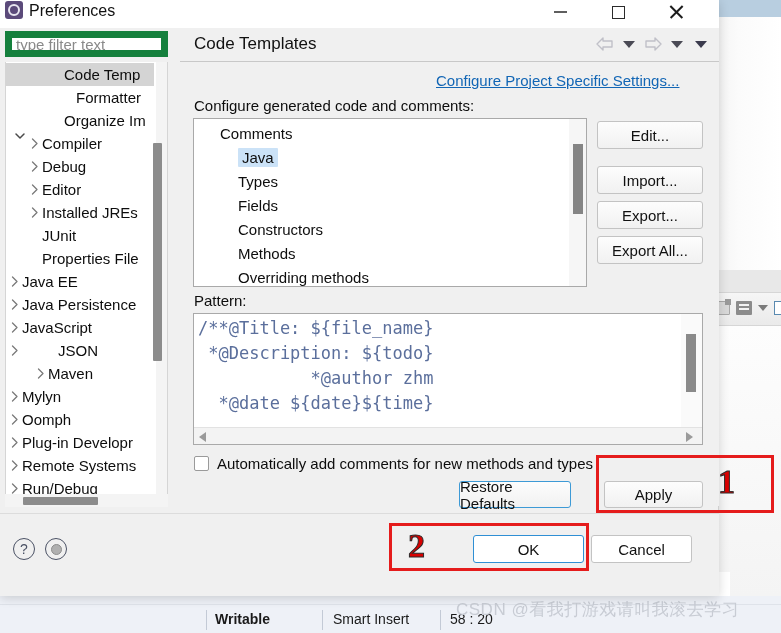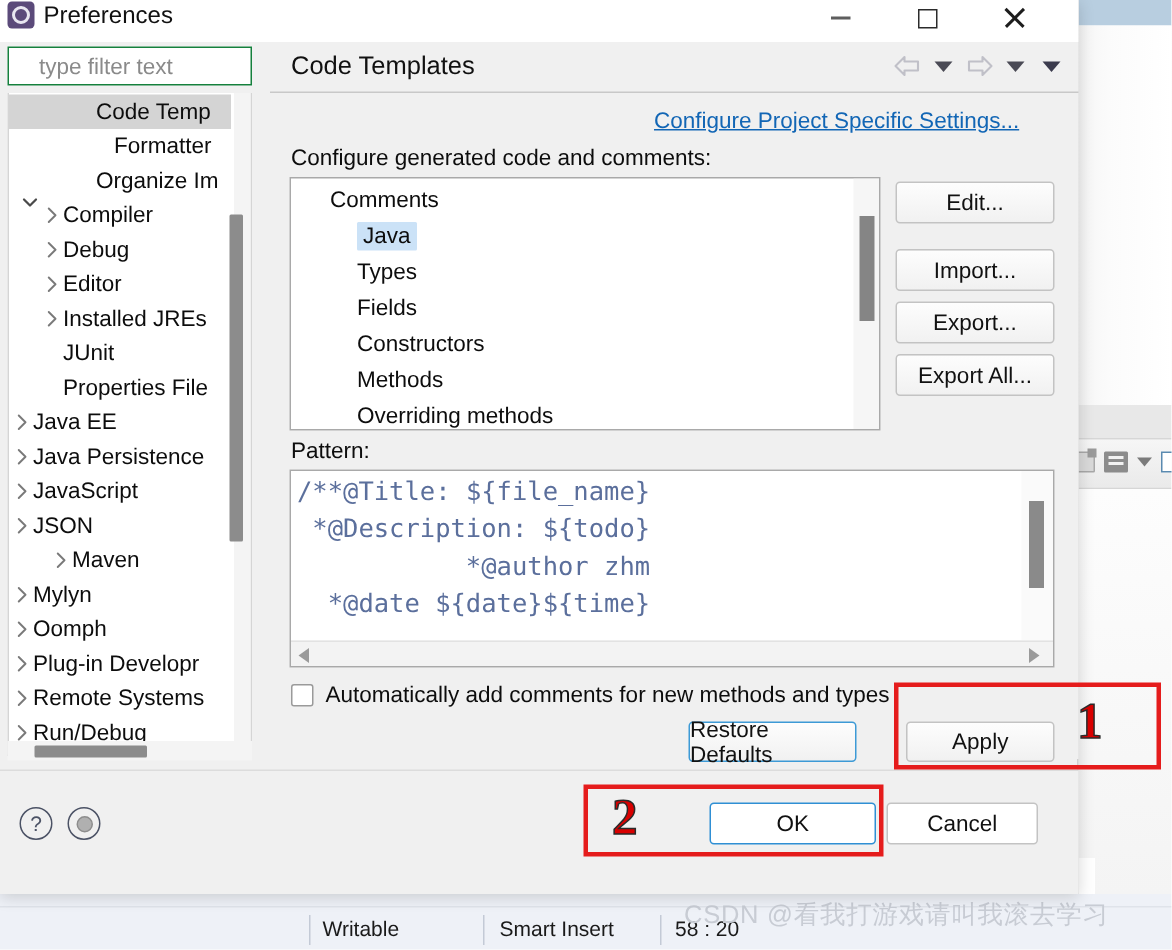--- a/index.html
+++ b/index.html
@@ -143,23 +143,23 @@
   .glyph-close::before, .glyph-close::after {
     content: ''; position: absolute; left: 0; top: 7px;
     width: 17px; height: 1.6px; background: #1d1d1d;
   }
   .glyph-close::before { transform: rotate(45deg); }
   .glyph-close::after  { transform: rotate(-45deg); }
 
   
   .filter-input {
     position: absolute; left: 5px; top: 31px; width: 163px; height: 26px;
-    border: 1px solid #15803d; background: #ffffff;
+    border: 7px solid #15803d; background: #ffffff;
     font-size: 15px; color: #6d28d9;
-    padding: 0 20px; line-height: 24px;
+    padding: 0 4px; line-height: 24px;
     font-family: "Liberation Sans", sans-serif;
   }
   .filter-input::placeholder { color: #8a8a8a; opacity: 1; }
 
   
   .tree-panel {
     position: absolute; left: 5px; top: 62px; width: 163px; height: 442px;
     background: #ffffff; border: 1px solid #d5d5d5; border-top: none;
     overflow: hidden;
   }
@@ -384,21 +384,21 @@
     </div>
   </div>
   <div class="bg-lower"></div>
 
   <div class="bg-editor-left"></div>
   <div class="bg-editor-mid"></div>
   <div class="bg-bottom-area"></div>
 
   <div class="statusbar"></div>
   <div class="status-sep" style="left:206px;"></div>
-  <div class="status-item" style="left:215px;">Writable</div>
+  <div class="status-item" style="left:215px;font-weight:bold;">Writable</div>
   <div class="status-sep" style="left:322px;"></div>
   <div class="status-item" style="left:333px;">Smart Insert</div>
   <div class="status-sep" style="left:440px;"></div>
   <div class="status-item" style="left:450px;">58 : 20</div>
   <div class="watermark">CSDN @看我打游戏请叫我滚去学习</div>
 
   <div class="dialog">
 
     <div class="titlebar">
       <div class="title-icon">
@@ -490,21 +490,21 @@
             <span class="tree-label">Java Persistence</span>
           </div>
           <div class="tree-row" style="top: 254px;">
             <span class="tree-arrow" style="margin-left: 2px;">
               <svg width="8" height="11" viewBox="0 0 8 11">
                 <path d="M1.5 1 L6 5.5 L1.5 10" fill="none" stroke="#7a7a7a" stroke-width="1.3" stroke-linecap="round" stroke-linejoin="round"></path>
               </svg>
             </span>
             <span class="tree-label">JavaScript</span>
           </div>
-          <div class="tree-row" style="top: 277px;">
+          <div class="tree-row" style="top: 277px; gap: 36px;">
             <span class="tree-arrow" style="margin-left: 2px;">
               <svg width="8" height="11" viewBox="0 0 8 11">
                 <path d="M1.5 1 L6 5.5 L1.5 10" fill="none" stroke="#7a7a7a" stroke-width="1.3" stroke-linecap="round" stroke-linejoin="round"></path>
               </svg>
             </span>
             <span class="tree-label">JSON</span>
           </div>
           <div class="tree-row" style="top: 300px; padding-left: 26px;">
             <span class="tree-arrow" style="margin-left: 2px;">
               <svg width="8" height="11" viewBox="0 0 8 11">

